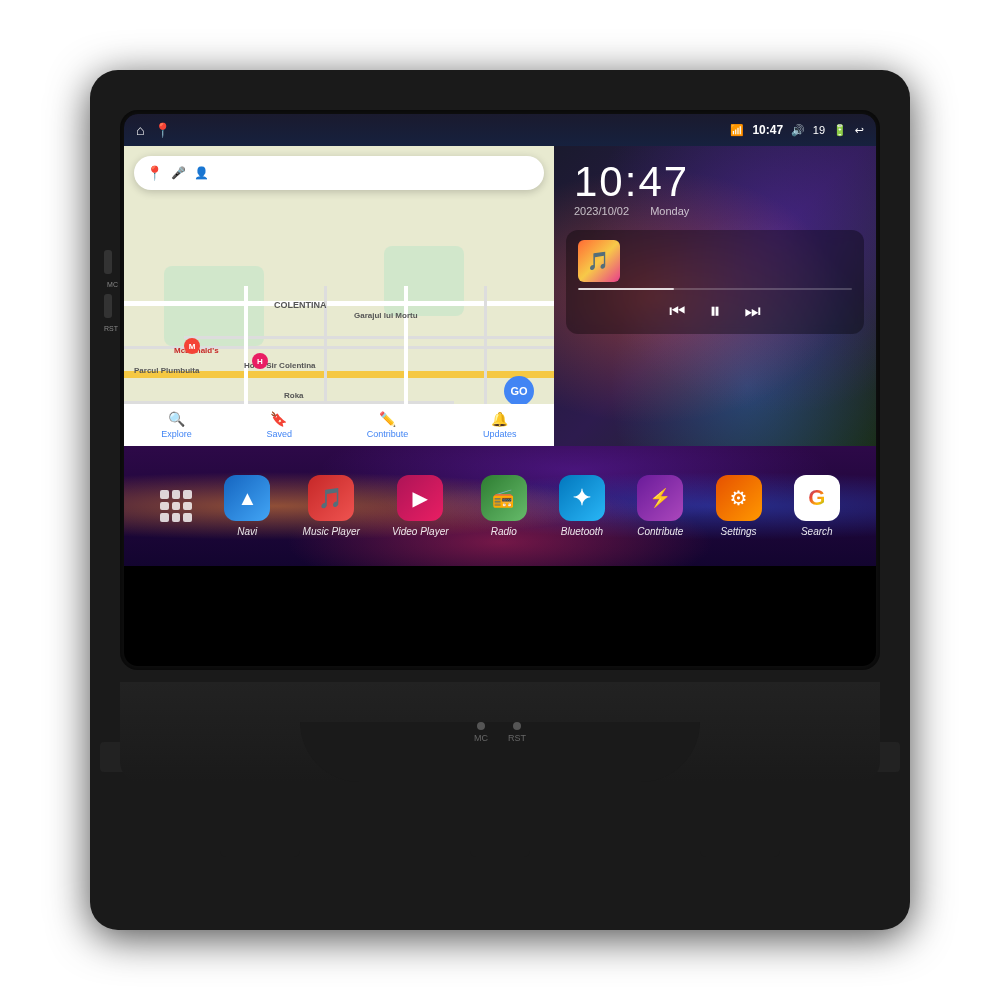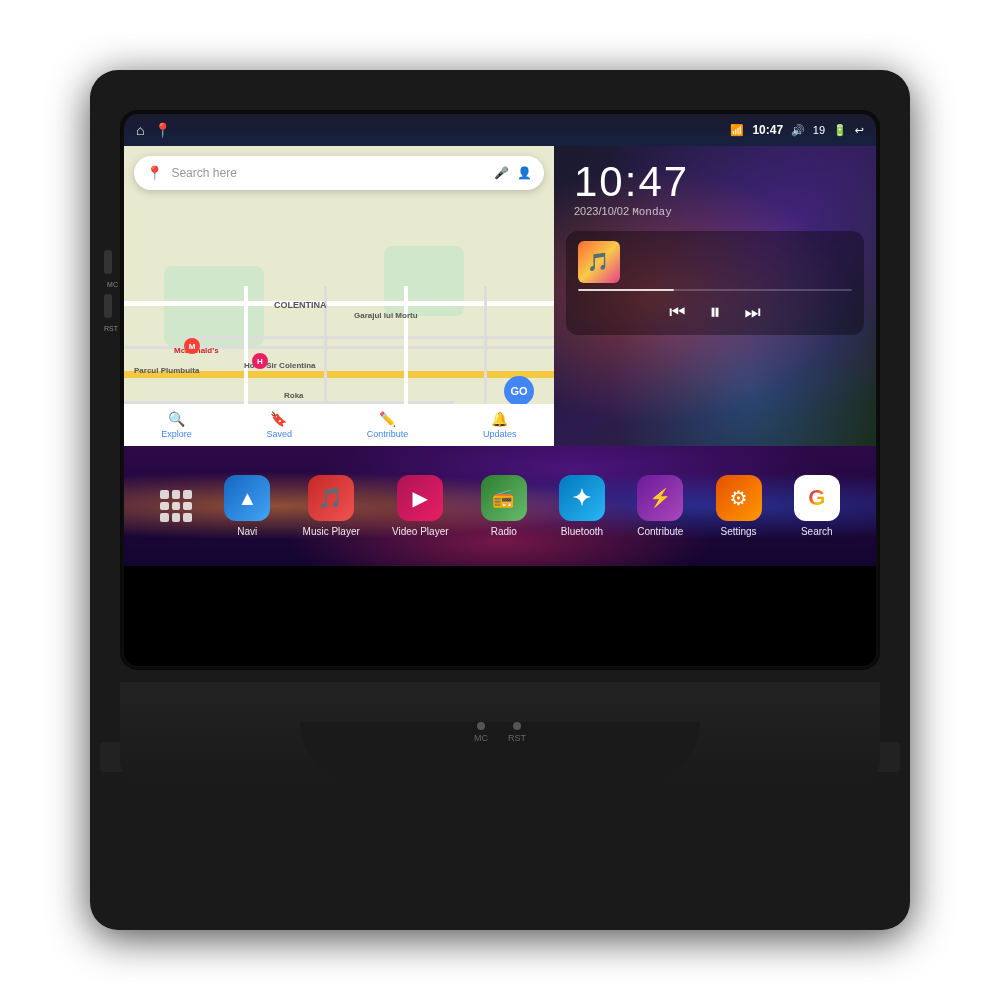--- a/index.html
+++ b/index.html
@@ -378,20 +378,21 @@
       display: flex;
       align-items: center;
       justify-content: center;
       font-size: 22px;
     }
     .app-label {
       color: rgba(255,255,255,0.9);
       font-size: 10px;
       text-align: right;
       white-space: nowrap;
+      font-style: italic;
     }
 
     
     .app-navi { background: linear-gradient(135deg, #1565c0, #42a5f5); }
     .app-music { background: linear-gradient(135deg, #c62828, #ef5350); }
     .app-video { background: linear-gradient(135deg, #ad1457, #e91e63); color: #fff; }
     .app-radio { background: linear-gradient(135deg, #2e7d32, #66bb6a); }
     .app-bluetooth { background: linear-gradient(135deg, #0277bd, #29b6f6); }
     .app-equalizer { background: linear-gradient(135deg, #6a1b9a, #ab47bc); }
     .app-settings { background: linear-gradient(135deg, #e65100, #ff9800); }
@@ -545,21 +546,20 @@
               <div class="map-label" style="top:165px;left:230px;font-size:8px;">Garajul lui Mortu</div>
 
               <div class="map-poi" style="top:192px;left:60px;background:#f44336;">M</div>
               <div class="map-poi" style="top:207px;left:128px;background:#e91e63;">H</div>
 
               <div style="position:absolute;top:230px;right:20px;width:30px;height:30px;border-radius:50%;background:#4285f4;display:flex;align-items:center;justify-content:center;color:#fff;font-size:11px;font-weight:bold;">GO</div>
             </div>
 
             <div class="map-search-bar">
               <span class="map-pin-icon">📍</span>
-              <span class="map-search-text">Search here</span>
               <span class="map-mic-icon">🎤</span>
               <span style="color:#888;font-size:12px;">👤</span>
             </div>
 
             <div class="map-bottom-nav">
               <div class="map-nav-item">
                 <span class="map-nav-icon">🔍</span>
                 <span class="map-nav-label">Explore</span>
               </div>
               <div class="map-nav-item">
@@ -577,21 +577,21 @@
             </div>
           </div>
 
           <div class="info-panel">
             <div class="color-splash"></div>
 
             <div class="clock-section">
               <div class="clock-time">10:47</div>
               <div class="clock-date">
                 <span>2023/10/02</span>
-                <span style="margin-left:0;font-family:Liberation Mono, monospace;">Monday</span>
+                <span style="margin-left:18px;">Monday</span>
               </div>
             </div>
 
             <div class="music-widget">
               <div class="music-top">
                 <div class="music-album-art">🎵</div>
               </div>
               <div class="music-progress">
                 <div class="music-progress-fill"></div>
               </div>

